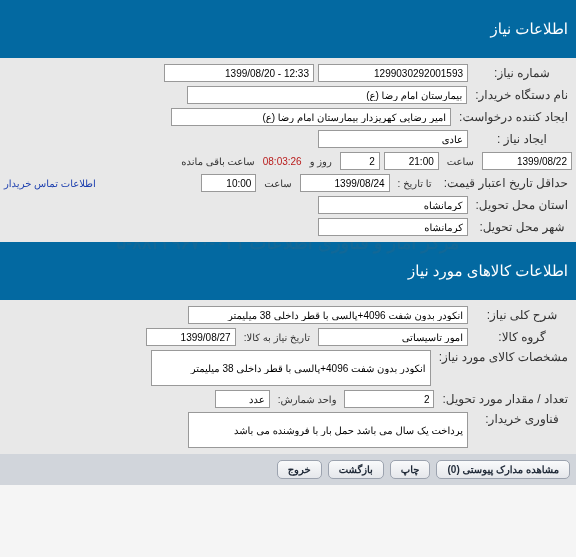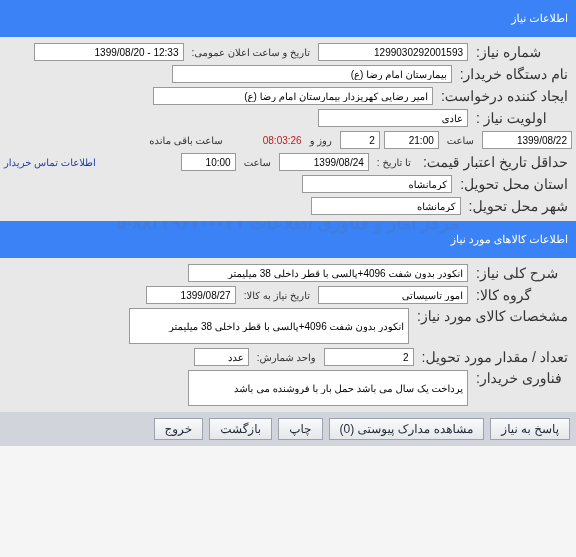--- a/index.html
+++ b/index.html
@@ -22,44 +22,44 @@
   transform: translate(-50%, -50%);
   font-size: 18px;
   color: rgba(100, 100, 100, 0.15);
   pointer-events: none;
   z-index: 0;
   text-align: center;
   white-space: nowrap;
   font-weight: bold;
 }
 .section-header {
-  background: #3b82f6;
+  background: #0369a1;
   color: #fff;
-  padding: 12px 8px;
-  font-size: 11px;
+  padding: 20px 8px;
+  font-size: 15px;
   font-weight: normal;
 }
 .form-section {
   background: #e8e8e8;
   padding: 4px;
   position: relative;
   z-index: 1;
 }
 .form-row {
   display: flex;
   align-items: center;
   padding: 2px 0;
   gap: 4px;
   flex-wrap: wrap;
 }
 .label {
   color: #333;
-  font-size: 14px;
+  font-size: 12px;
   min-width: 100px;
-  text-align: left;
+  text-align: center;
   padding: 0 4px;
 }
 .label-sm {
   color: #333;
   font-size: 10px;
   padding: 0 4px;
 }
 input[type="text"] {
   background: #fff;
   border: 1px solid #999;
@@ -85,69 +85,68 @@
   width: 40px;
 }
 .link-text {
   color: #1e40af;
   font-size: 10px;
   cursor: pointer;
 }
 .countdown {
   color: #b91c1c;
   font-size: 10px;
-  margin-left: 32px;
 }
 .button-bar {
   background: #d1d5db;
   padding: 6px;
   display: flex;
   gap: 6px;
   justify-content: flex-start;
 }
 .btn {
   background: linear-gradient(#f9fafb, #e5e7eb);
   border: 1px solid #9ca3af;
-  border-radius: 0;
+  border-radius: 5px;
   padding: 3px 10px;
-  font-size: 12px;
+  font-size: 10px;
   font-family: Tahoma, Arial, sans-serif;
   cursor: pointer;
   color: #1f2937;
+  font-weight: bold;
 }
 </style>
 </head>
 <body>
 
 <div class="watermark">مرکز آمار و فناوری اطلاعات
 ۰۲۱-۸۸۳۴۹۶۷۰-۵</div>
 
 <div class="section-header">اطلاعات نیاز</div>
 
 <div class="form-section">
 
   <div class="form-row">
     <span class="label">شماره نیاز:</span>
     <input type="text" class="input-mid" readonly="" value="12990302920015­93" style="">
-    <span class="label-sm">تاریخ و ساعت اعلان عمومی:</span>
     <input type="text" class="input-mid" readonly="" value="12:33 - 1399/08/20" style="">
   </div>
 
   <div class="form-row">
     <span class="label">نام دستگاه خریدار:</span>
     <input type="text" class="input-wide" readonly="" value="بیمارستان امام رضا (ع)" style="">
   </div>
 
   <div class="form-row">
     <span class="label">ایجاد کننده درخواست:</span>
     <input type="text" class="input-wide" readonly="" value="امیر رضایی کهریزدار بیمارستان امام رضا (ع)" style="">
   </div>
 
   <div class="form-row">
-    <span class="label">اولویت نیاز :</span>
+    <span class="label">ایجاد نیاز :</span>
     <input type="text" class="input-mid" readonly="" value="عادی" style="">
   </div>
 
   <div class="form-row">
     <input type="text" class="input-date" readonly="" value="1399/08/22" style="">
     <span class="label-sm">ساعت</span>
     <input type="text" class="input-time" readonly="" value="21:00" style="">
     <input type="text" class="input-small" readonly="" value="2" style="">
     <span class="label-sm">روز و</span>
     <span class="countdown">08:03:26</span>
@@ -205,18 +204,17 @@
   </div>
 
   <div class="form-row" style="align-items:flex-start;">
     <span class="label">فناوری خریدار:</span>
     <input type="text" class="input-wide" style="height: 36px;" readonly="" value="پرداخت یک سال می باشد حمل بار با فروشنده می باشد">
   </div>
 
 </div>
 
 <div class="button-bar">
-  <button class="btn">پاسخ به نیاز</button>
   <button class="btn">مشاهده مدارک پیوستی (0)</button>
   <button class="btn">چاپ</button>
   <button class="btn">بازگشت</button>
   <button class="btn">خروج</button>
 </div>
 
 </body></html>

